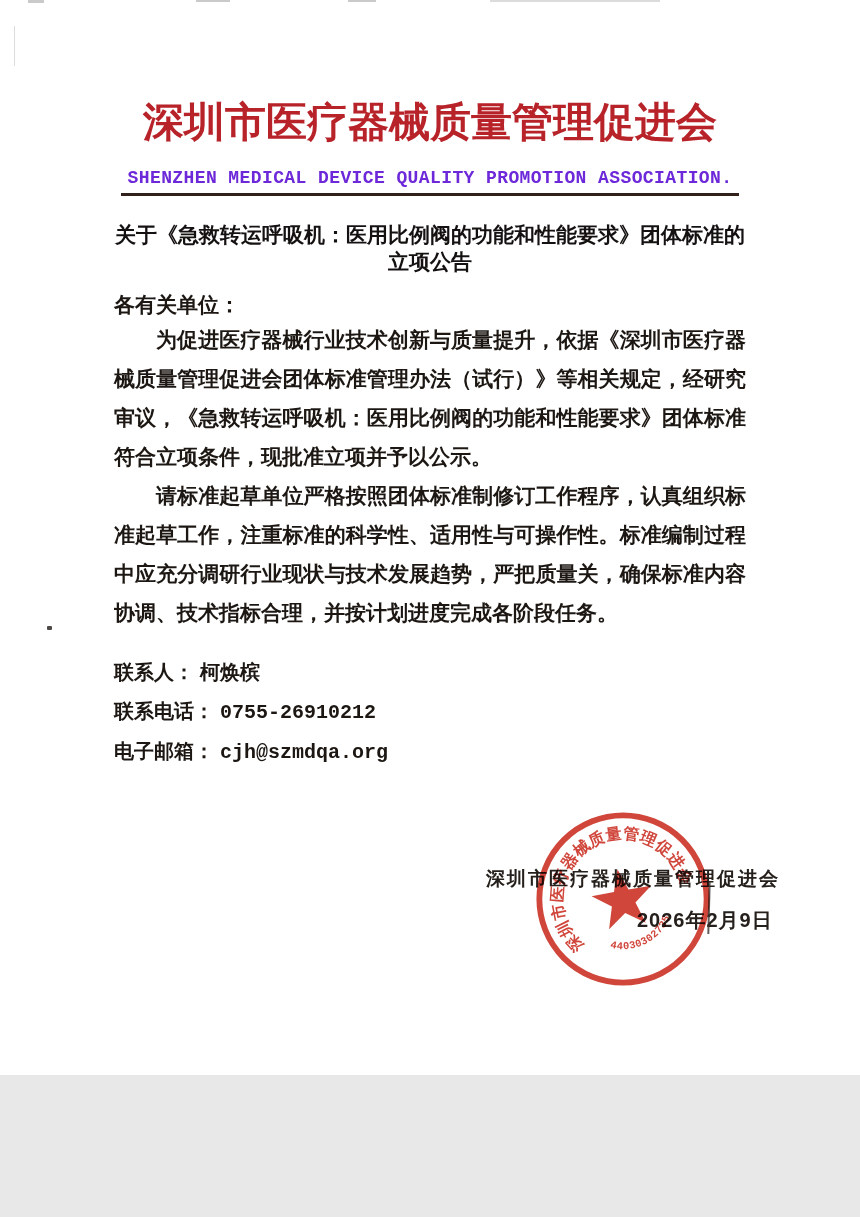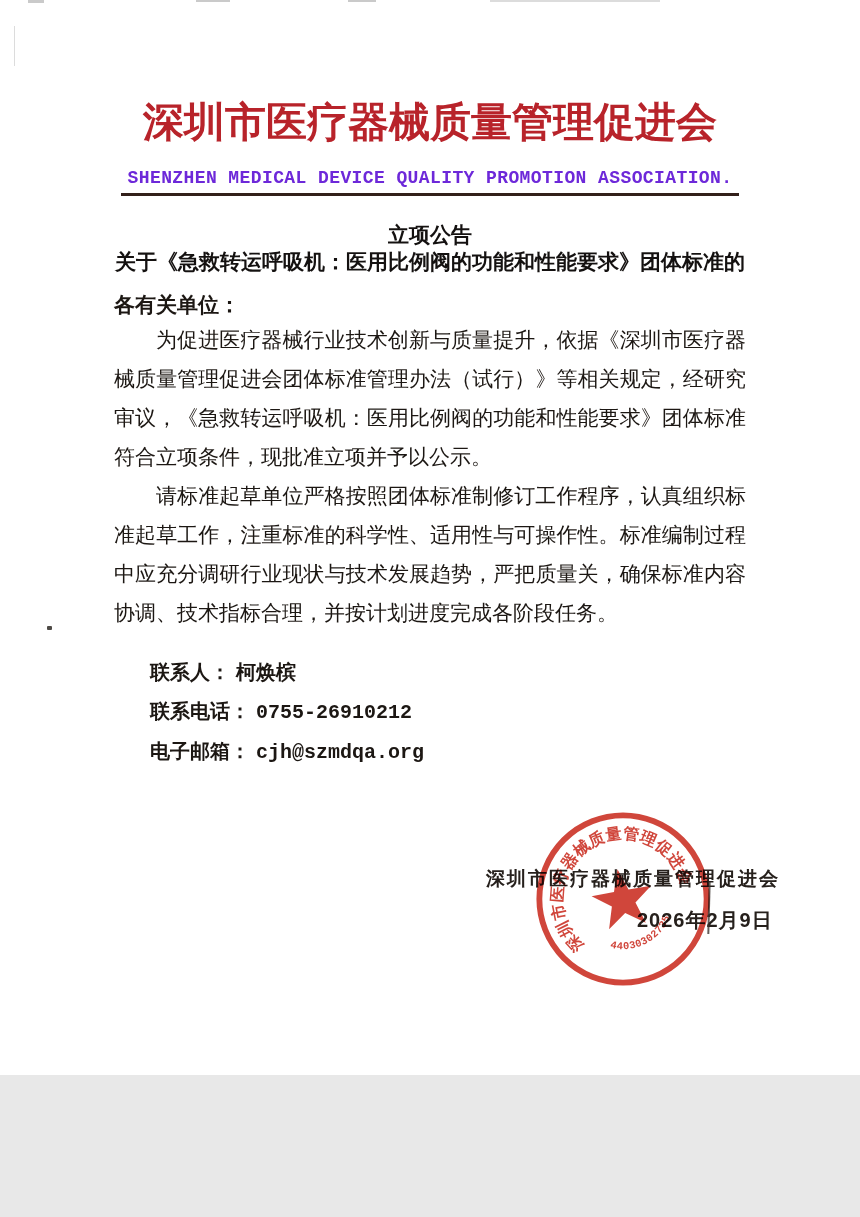--- a/index.html
+++ b/index.html
@@ -34,26 +34,26 @@
   .doc-title{
     margin-top:25px;
     font-size:21px;font-weight:700;line-height:27px;
     text-align:center;color:#141110;
   }
   .salutation{
     margin-top:14px;
     font-size:21px;font-weight:700;line-height:31px;
   }
   .para{
-    margin:0;font-size:21px;font-weight:400;line-height:39px;
+    margin:0;font-size:21px;font-weight:700;line-height:39px;
     text-align:justify;text-indent:2em;color:#1c1713;
   }
   .contact{margin-top:21px;}
   .contact-line{font-size:20px;font-weight:600;line-height:39px;white-space:nowrap;}
-  .contact-label{font-weight:700;margin-left:36px;}
+  .contact-label{font-weight:700;}
   .contact-value{margin-left:6px;}
   .mono{font-family:"Liberation Mono",monospace;font-weight:700;font-size:20px;}
   
   .signature-org{
     position:absolute;top:866px;left:486px;
     font-size:19px;font-weight:700;letter-spacing:2px;white-space:nowrap;
     color:#26201c;
   }
   .signature-date{
     position:absolute;top:907px;left:637px;
@@ -91,22 +91,22 @@
   <div class="artifact" style="left:300px;top:1214px;width:420px;height:2px;opacity:0.25;"></div>
 
   <div class="letterhead">
     <div class="org-cn">深圳市医疗器械质量管理促进会</div>
     <div class="org-en">SHENZHEN MEDICAL DEVICE QUALITY PROMOTION ASSOCIATION.</div>
     <div class="letterhead-rule"></div>
   </div>
 
   <div class="content">
     <div class="doc-title">
+      <div>关于《急救转运呼吸机：医用比例阀的功能和性能要求》团体标准的</div>
       <div>立项公告</div>
-      <div>关于《急救转运呼吸机：医用比例阀的功能和性能要求》团体标准的</div>
     </div>
 
     <div class="salutation">各有关单位：</div>
 
     <p class="para">为促进医疗器械行业技术创新与质量提升，依据《深圳市医疗器械质量管理促进会团体标准管理办法（试行）》等相关规定，经研究审议，《急救转运呼吸机：医用比例阀的功能和性能要求》团体标准符合立项条件，现批准立项并予以公示。</p>
     <p class="para">请标准起草单位严格按照团体标准制修订工作程序，认真组织标准起草工作，注重标准的科学性、适用性与可操作性。标准编制过程中应充分调研行业现状与技术发展趋势，严把质量关，确保标准内容协调、技术指标合理，并按计划进度完成各阶段任务。</p>
 
     <div class="contact">
       <div class="contact-line">
         <span class="contact-label">联系人：</span><span class="contact-value">柯焕槟</span>

